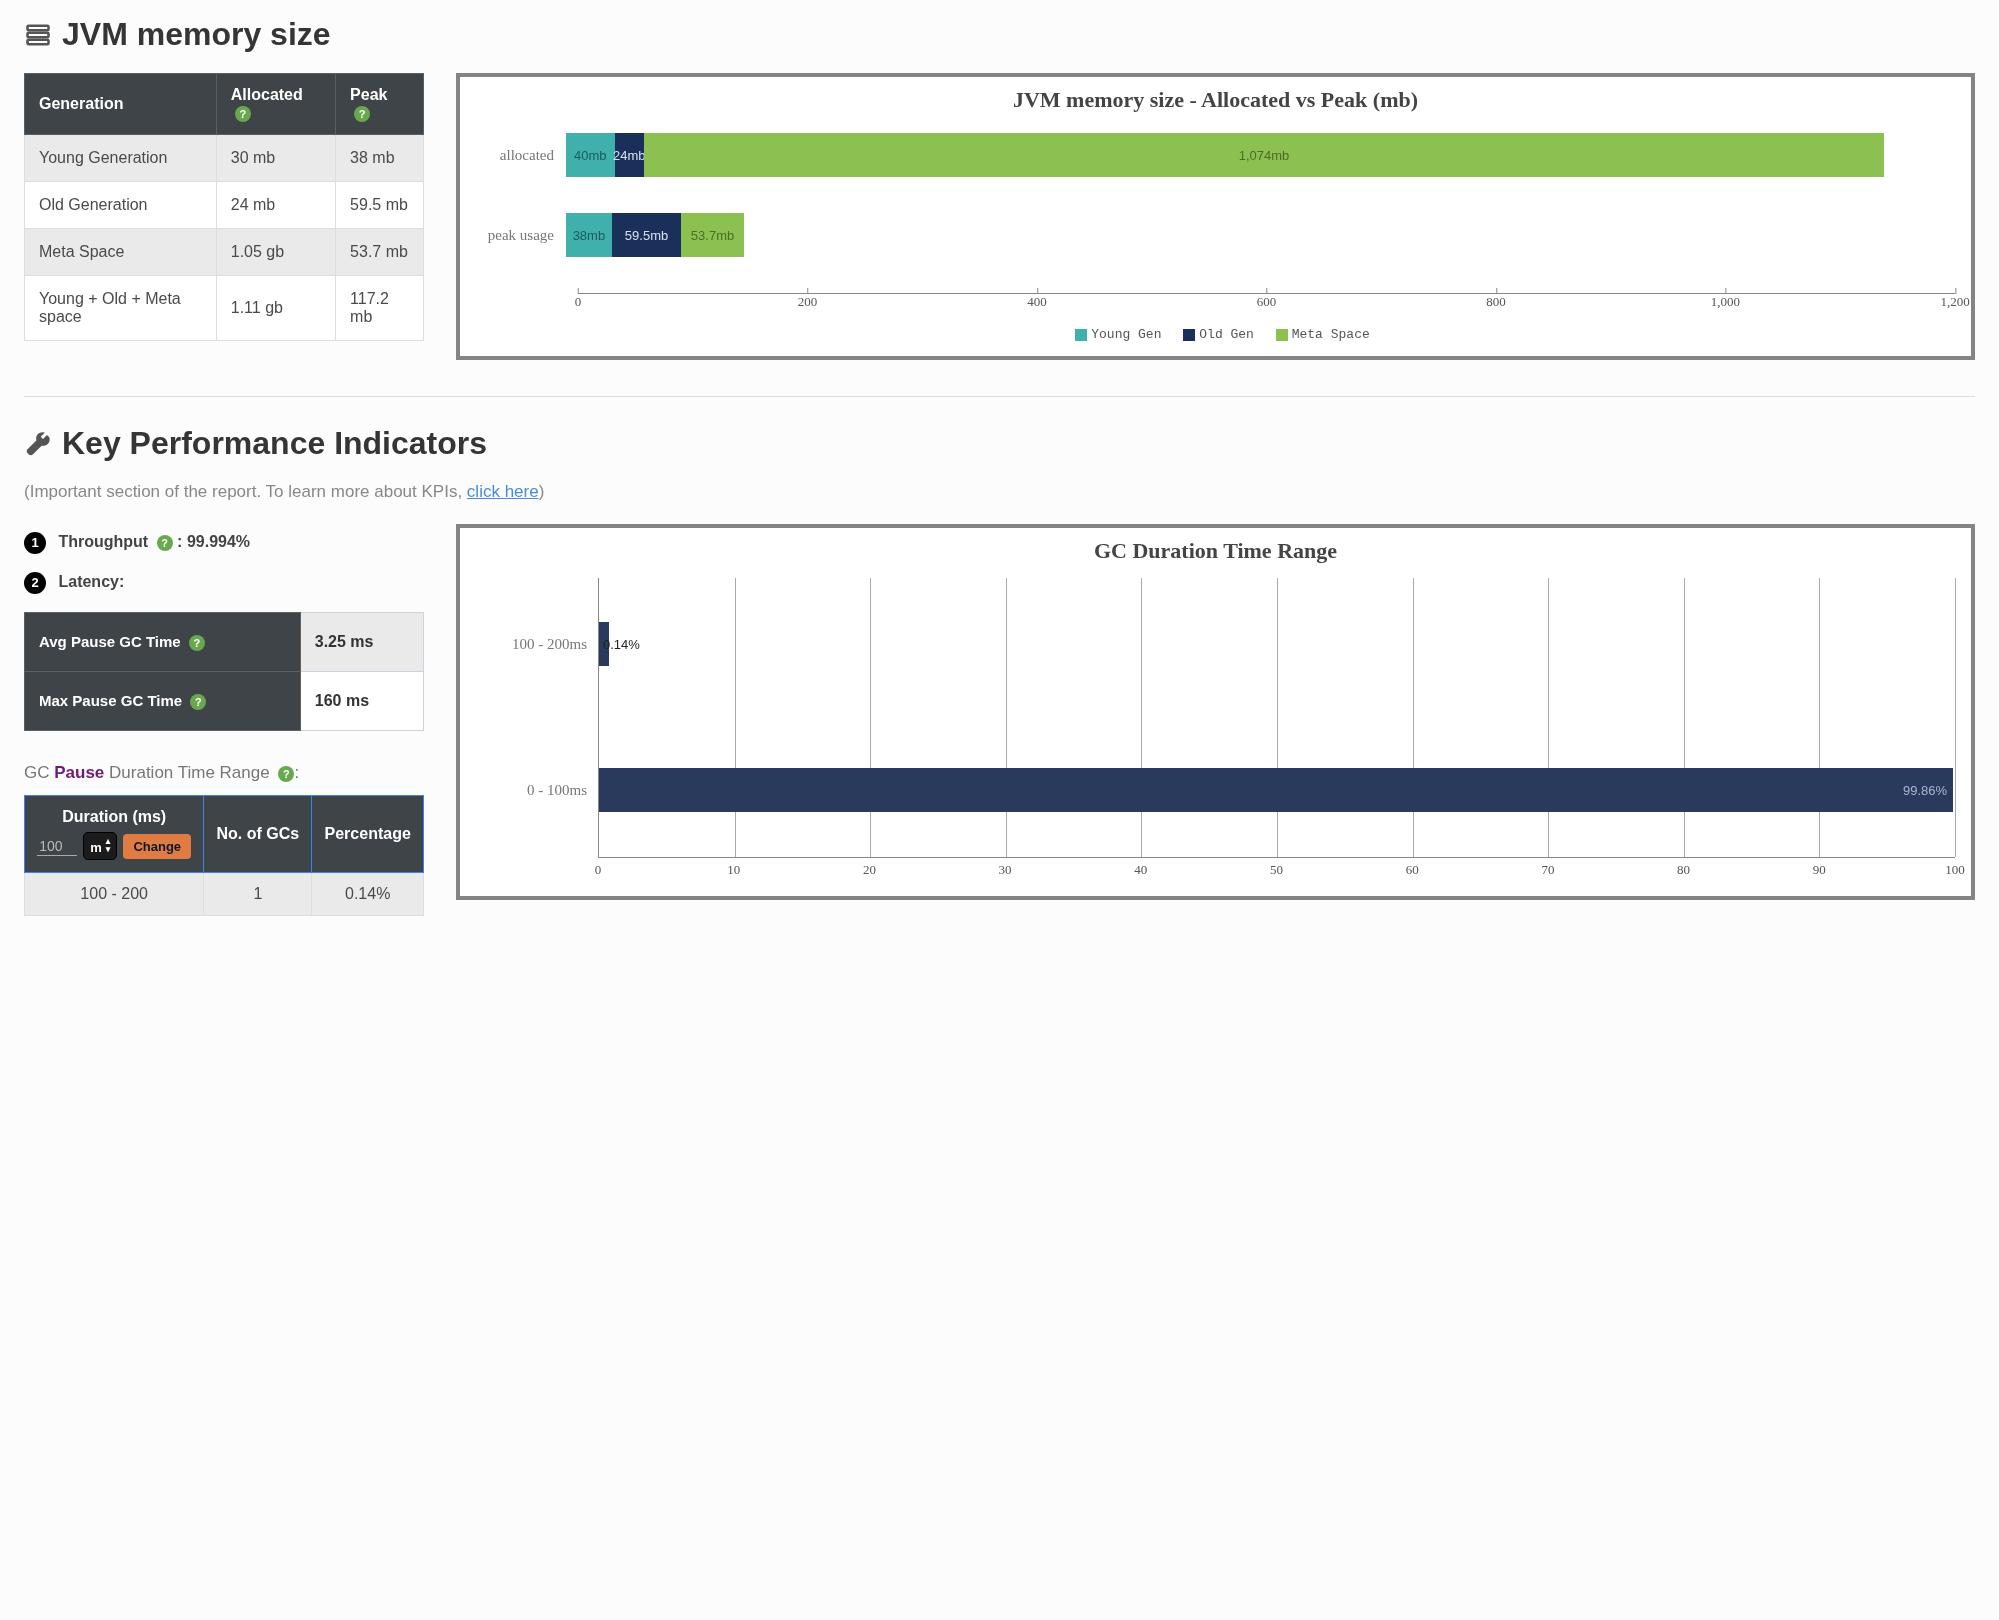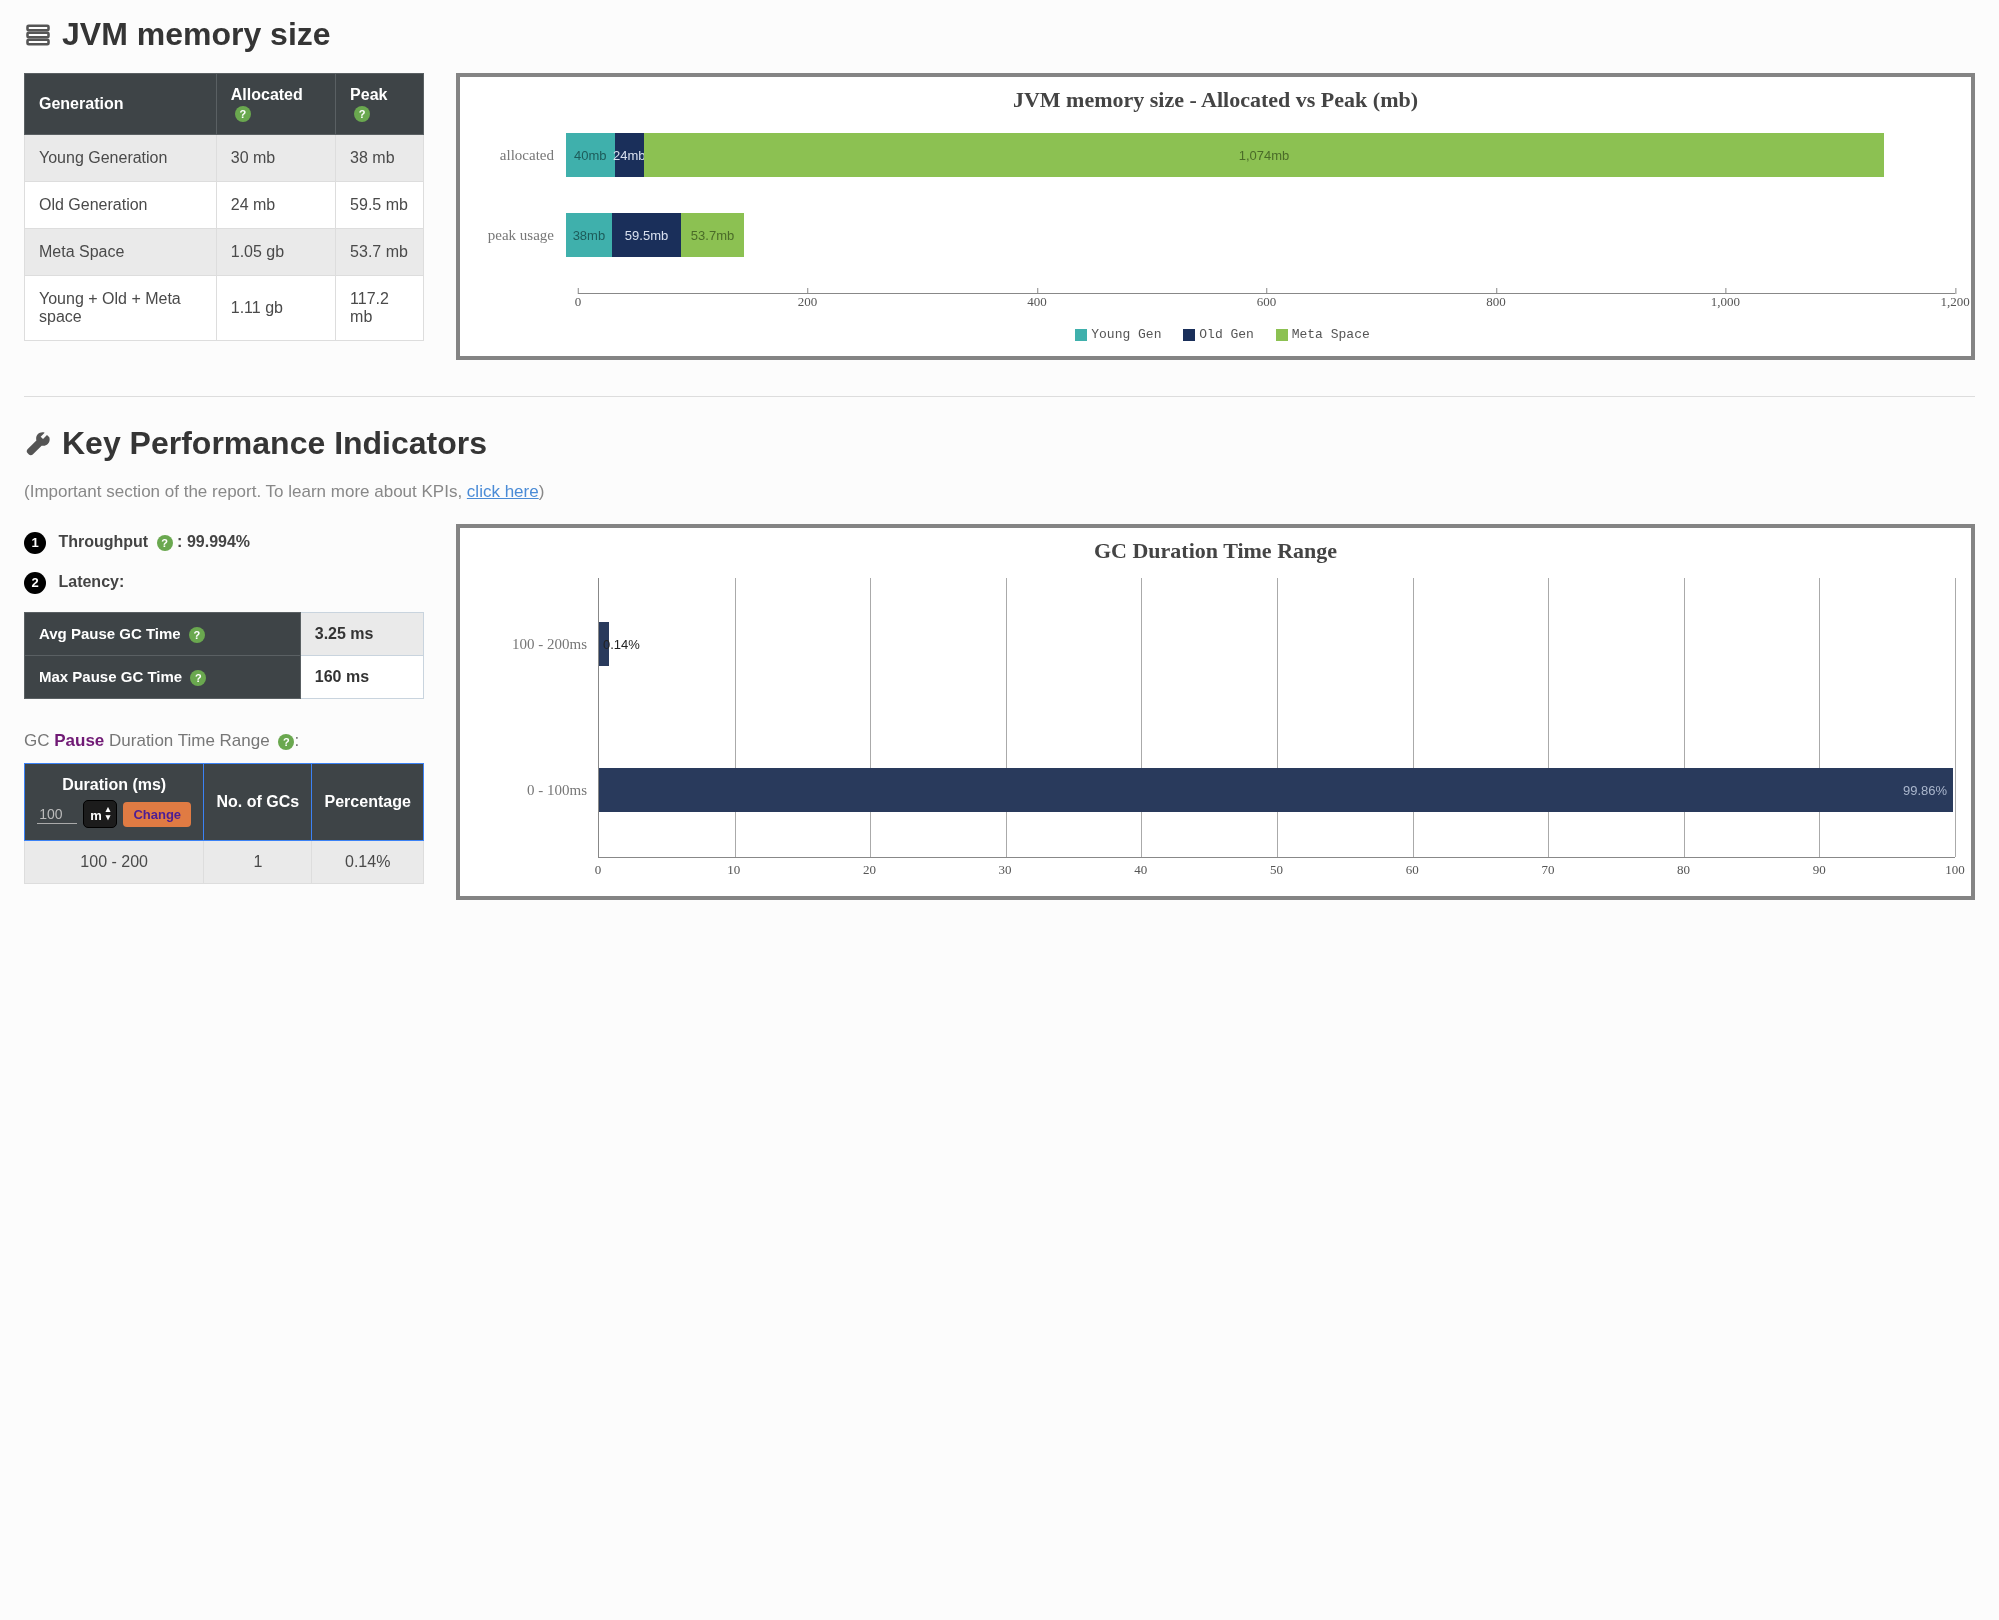--- a/index.html
+++ b/index.html
@@ -173,21 +173,21 @@
     font-weight: 700;
   }
   .pause-table {
     border-collapse: collapse;
     width: 100%;
     margin-top: 4px;
   }
   .pause-table th {
     background: #3e4447;
     color: #fff;
-    padding: 4px 14px;
+    padding: 20px 14px;
     text-align: left;
     font-size: 15px;
     border: 1px solid #5a6063;
   }
   .pause-table td {
     background: #e6eef6;
     border: 1px solid #c9d4de;
     padding: 12px 14px;
     font-weight: 700;
     color: #333;
@@ -243,21 +243,21 @@
     cursor: pointer;
   }
   .unit-select::after {
     content: "";
   }
   .unit-select .arrows {
     display:inline-block; margin-left:4px; font-size:9px; line-height:8px;
   }
   .change-btn {
     background: #e07b43;
-    color: #4c1d95;
+    color: #0f172a;
     font-size: 13px;
     font-weight: 700;
     padding: 5px 10px;
     border-radius: 4px;
     border: none;
     cursor: pointer;
   }
   .gc-bar {
     height: 44px;
     background: #293a5c;

